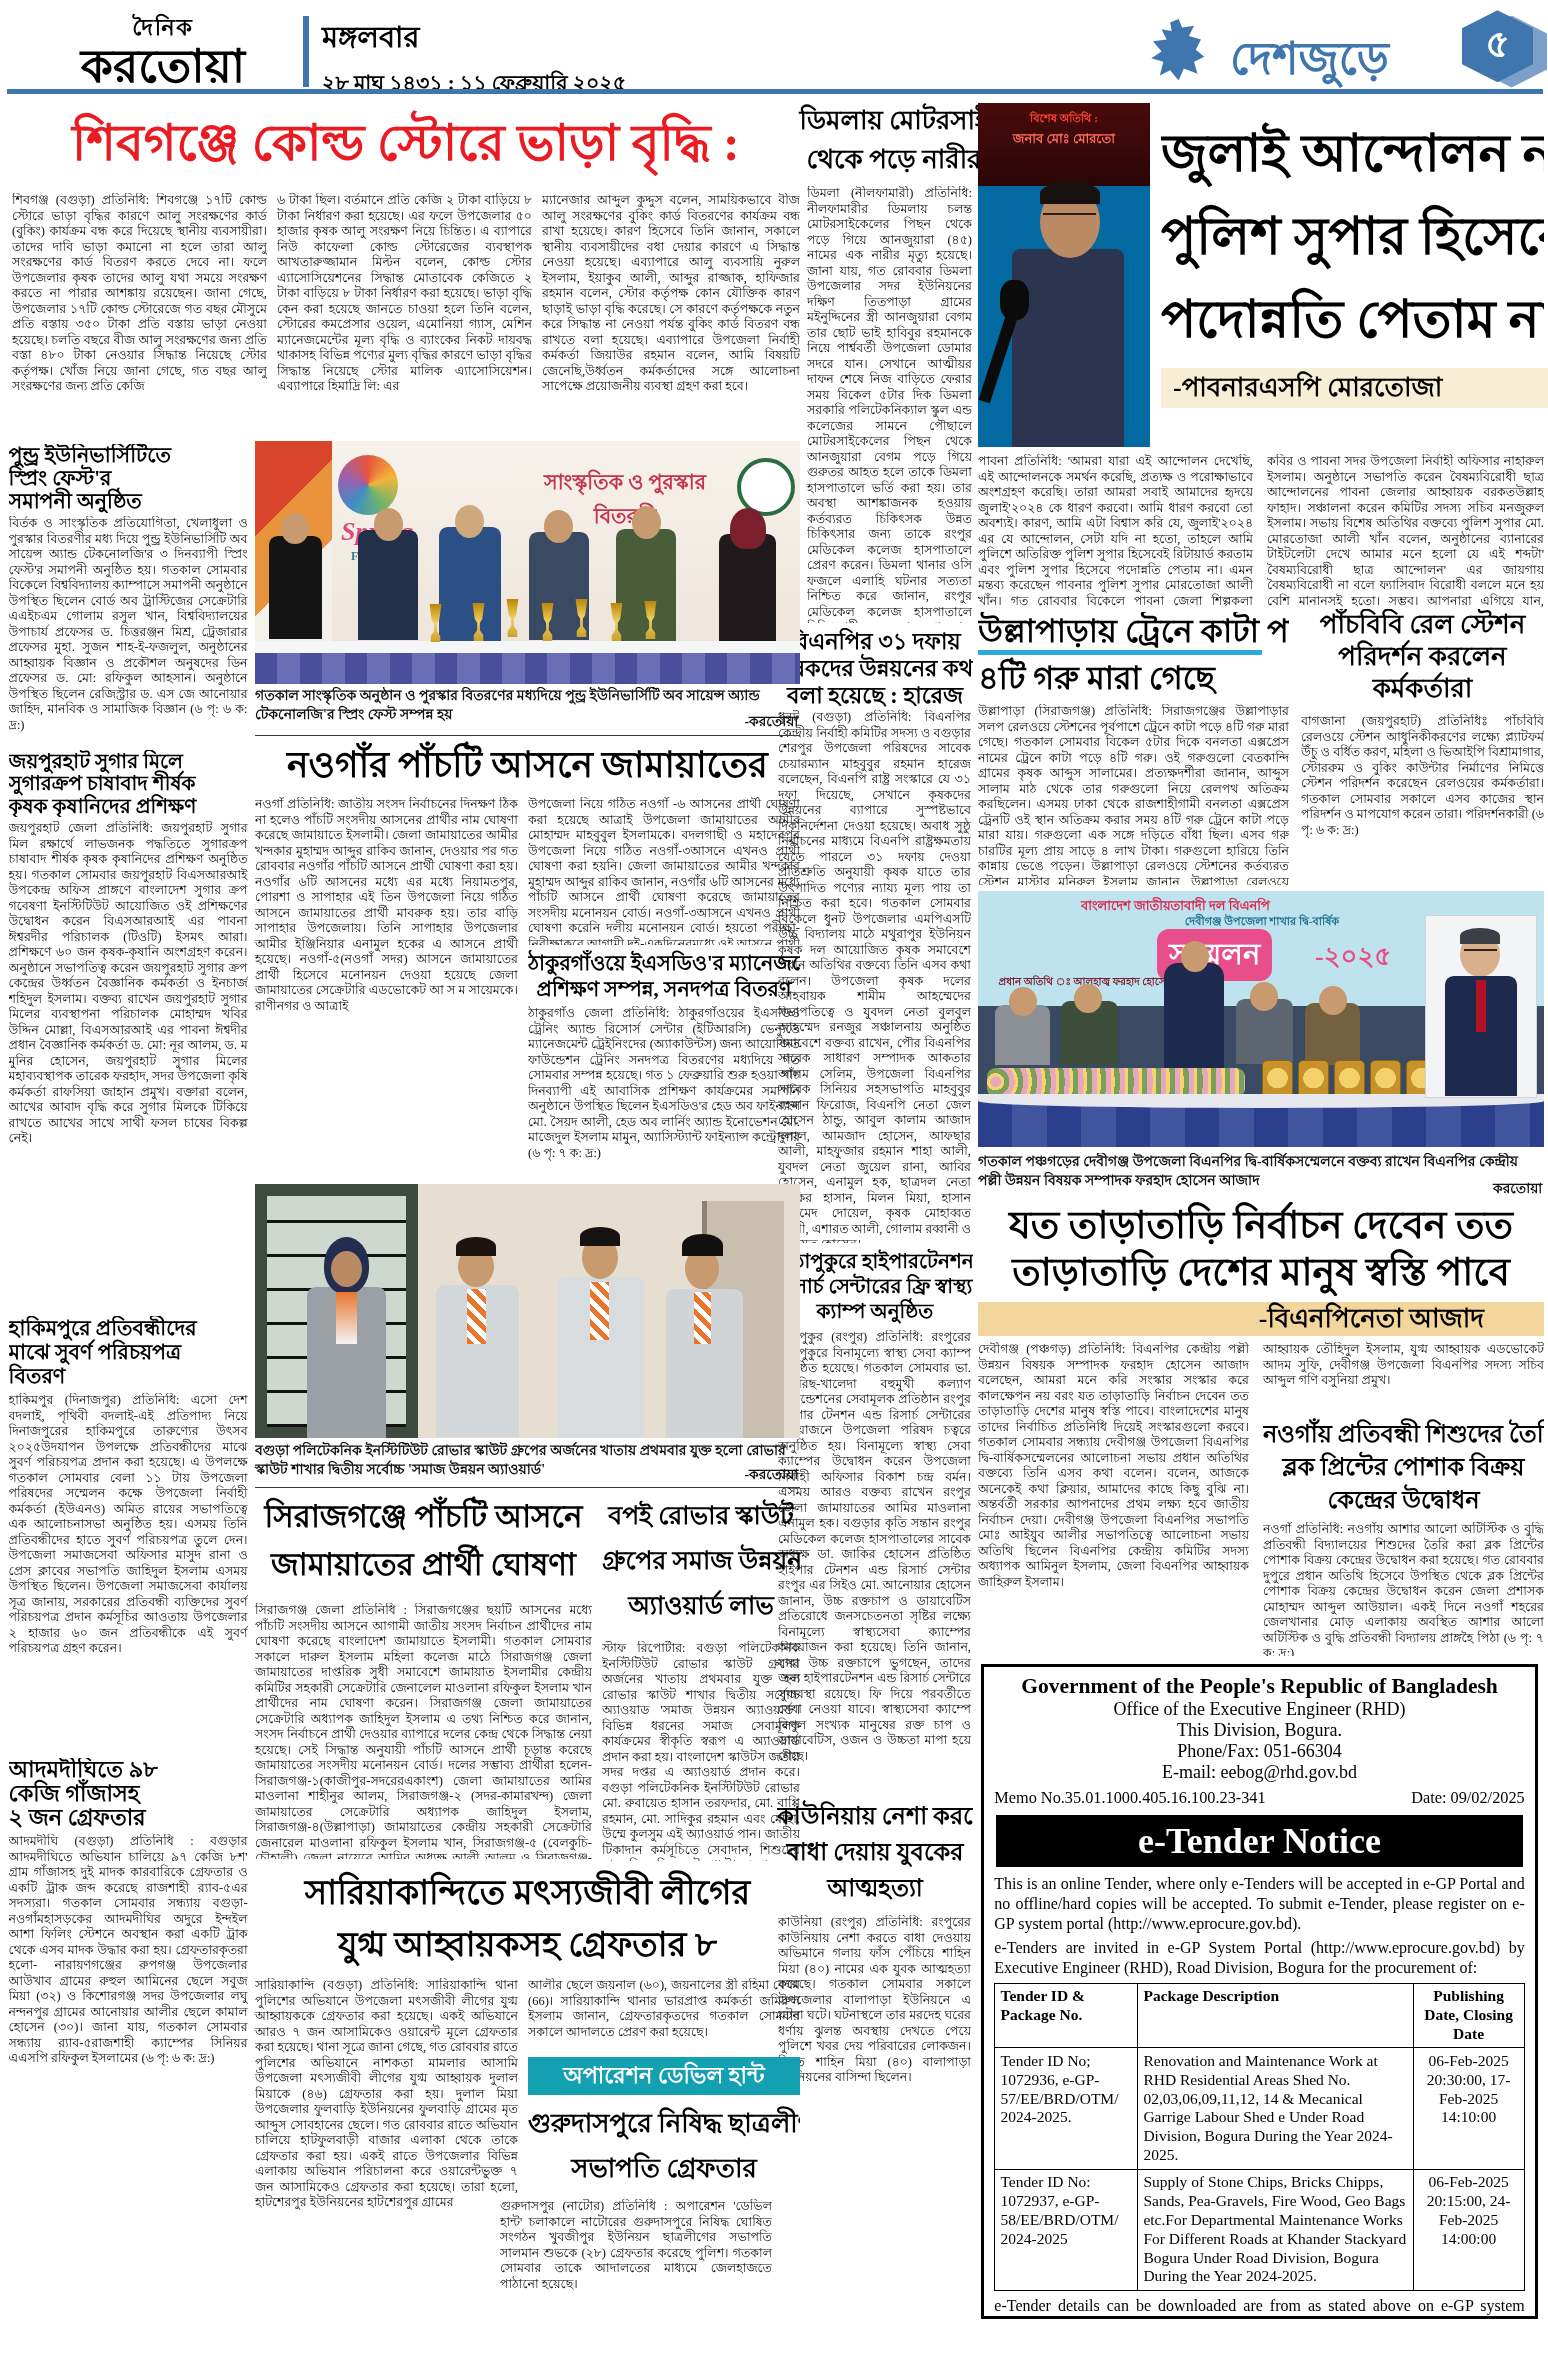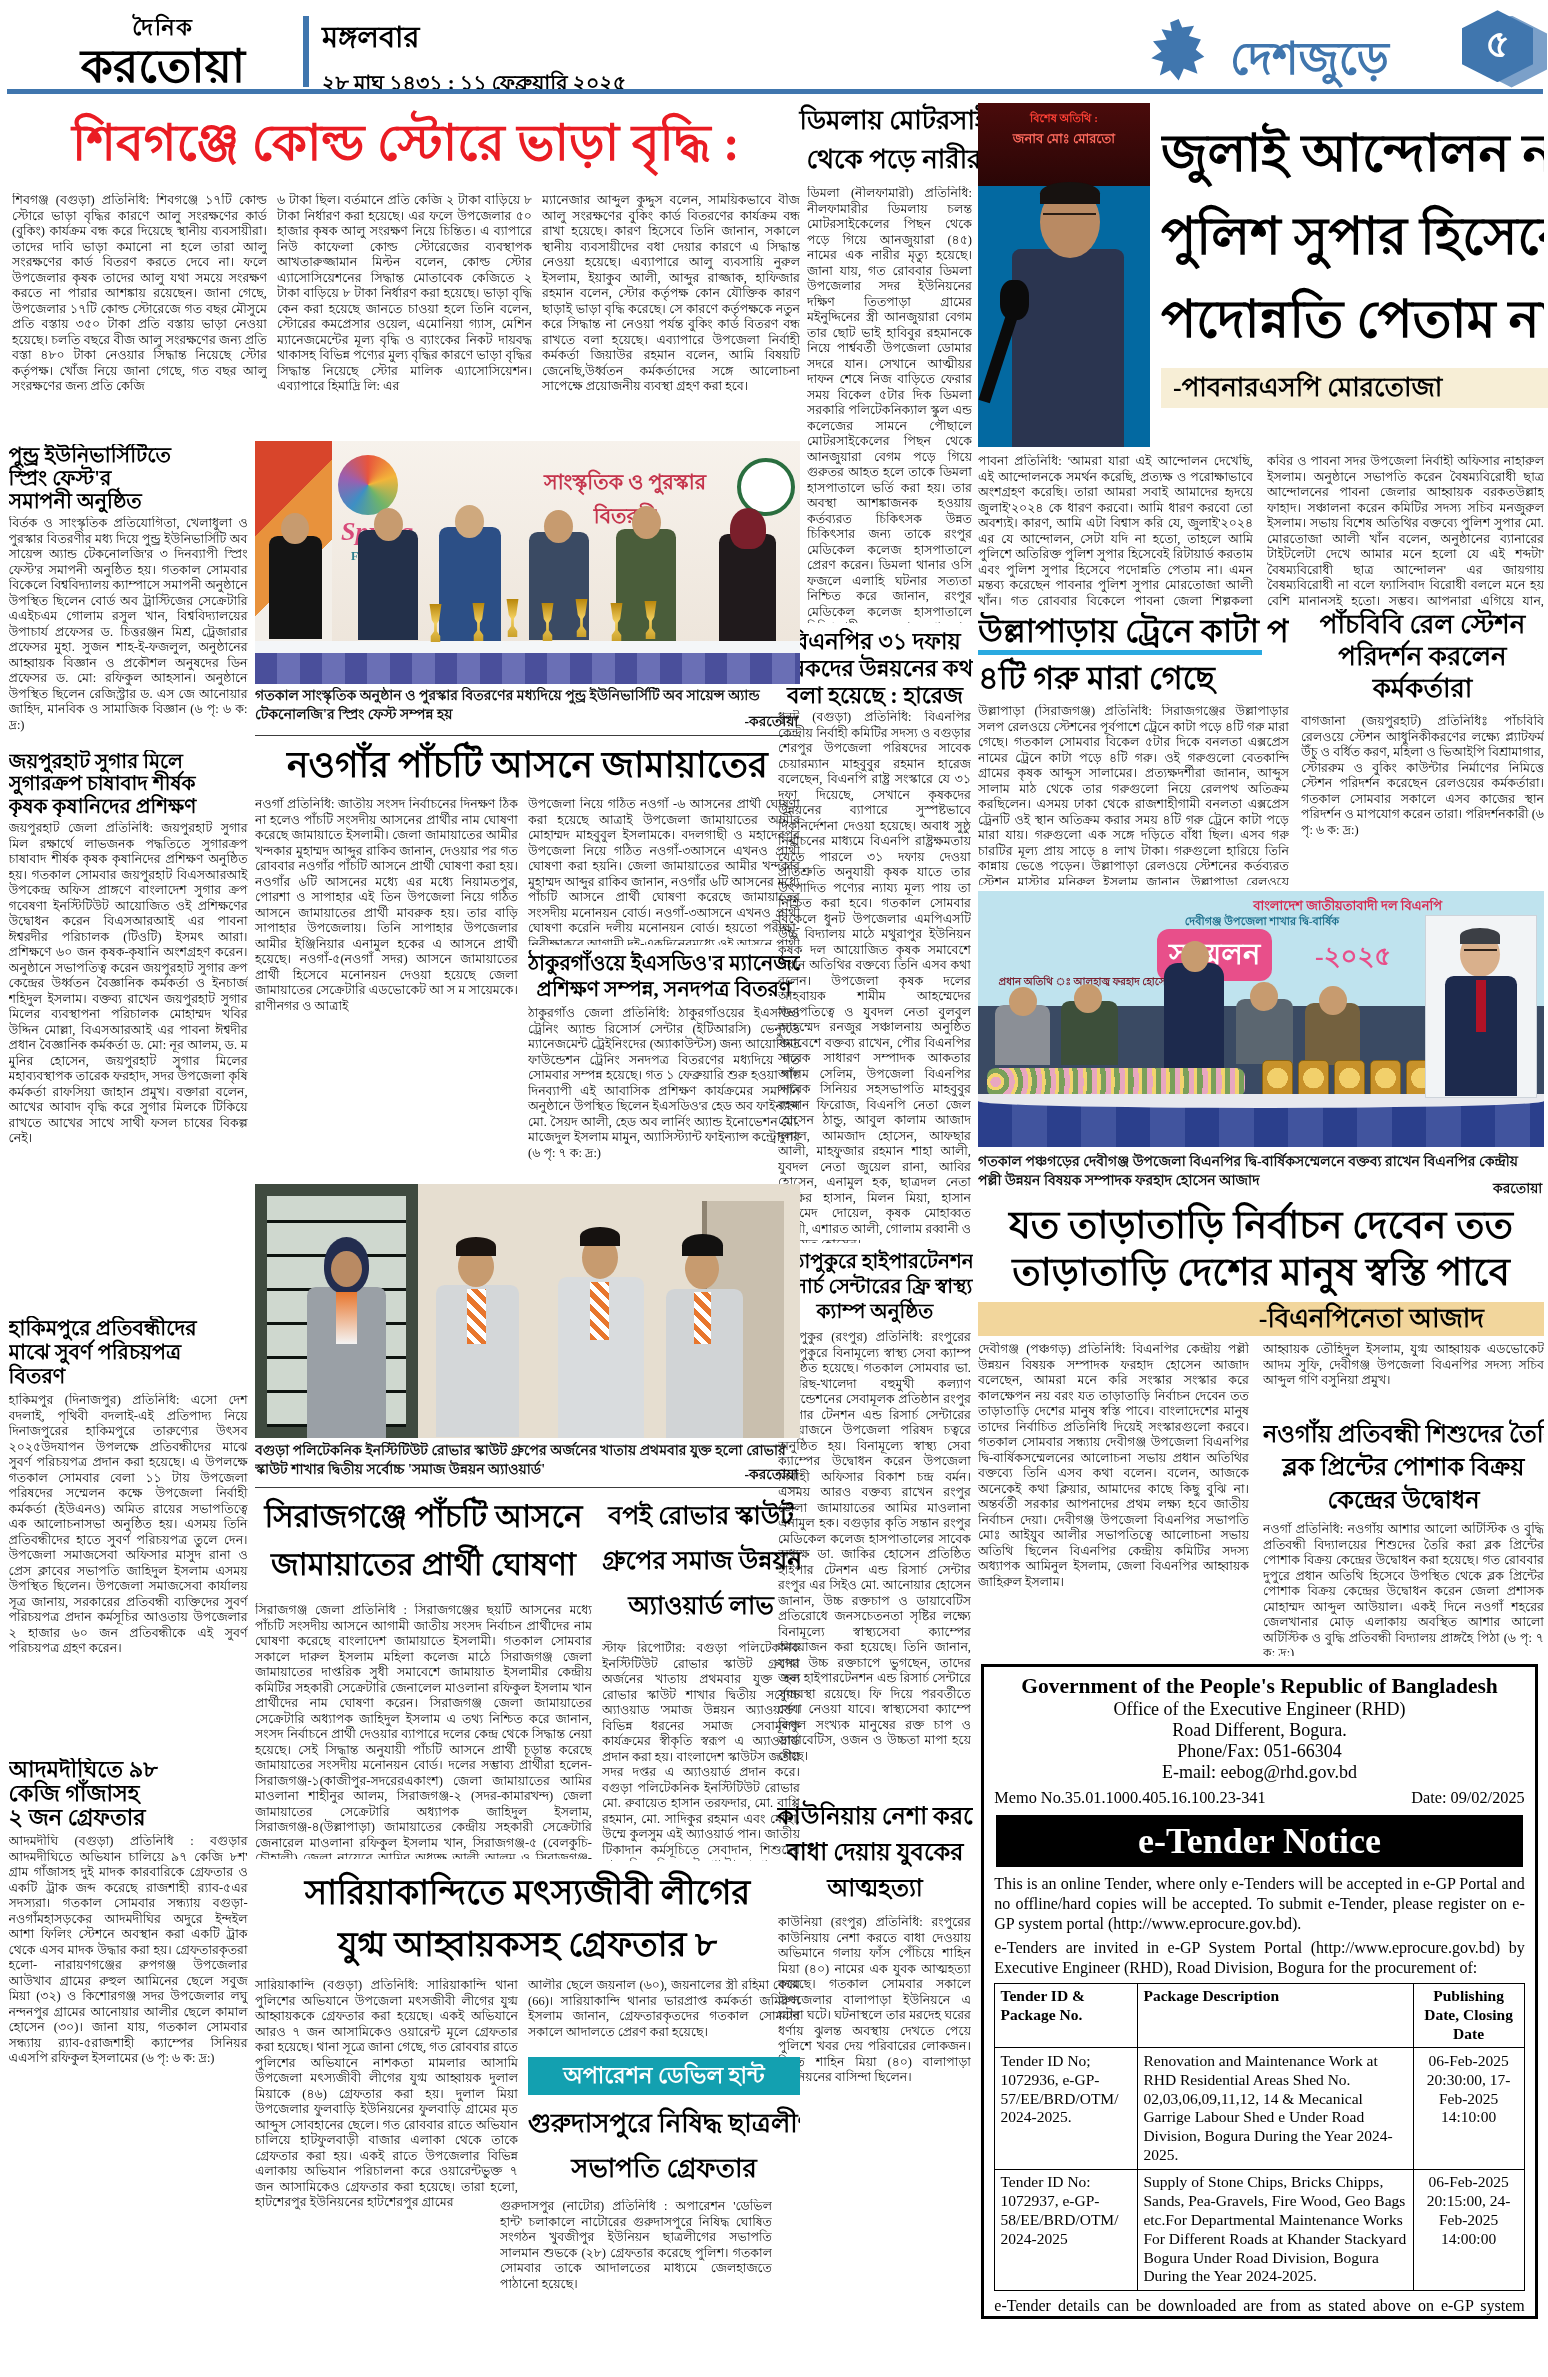--- a/index.html
+++ b/index.html
@@ -119,21 +119,21 @@
   <div class="abs body-txt" style="left:978px;top:704px;width:311px;height:181px;">উল্লাপাড়া (সিরাজগঞ্জ) প্রতিনিধি: সিরাজগঞ্জের উল্লাপাড়ার সলপ রেলওয়ে স্টেশনের পূর্বপাশে ট্রেনে কাটা পড়ে ৪টি গরু মারা গেছে। গতকাল সোমবার বিকেল ৫টার দিকে বনলতা এক্সপ্রেস নামের ট্রেনে কাটা পড়ে ৪টি গরু। ওই গরুগুলো বেতকান্দি গ্রামের কৃষক আব্দুস সালামের। প্রত্যক্ষদর্শীরা জানান, আব্দুস সালাম মাঠ থেকে তার গরুগুলো নিয়ে রেলপথ অতিক্রম করছিলেন। এসময় ঢাকা থেকে রাজশাহীগামী বনলতা এক্সপ্রেস ট্রেনটি ওই স্থান অতিক্রম করার সময় ৪টি গরু ট্রেনে কাটা পড়ে মারা যায়। গরুগুলো এক সঙ্গে দড়িতে বাঁধা ছিল। এসব গরু চারটির মূল্য প্রায় সাড়ে ৪ লাখ টাকা। গরুগুলো হারিয়ে তিনি কান্নায় ভেঙে পড়েন। উল্লাপাড়া রেলওয়ে স্টেশনের কর্তব্যরত স্টেশন মাস্টার মনিরুল ইসলাম জানান, উল্লাপাড়া রেলওয়ে স্টেশনের দুরত্ব প্রায় ৫ কিলোমিটার। বেলা ৫টার দিকে গরুর মৃত্যুর বিষয়টি তিনি শুনেছেন।</div>
 
   <div class="abs hl ctr" style="left:1301px;top:609px;width:243px;font-size:26px;line-height:32px;">
     <div>পাঁচবিবি রেল স্টেশন</div>
       <div>পরিদর্শন করলেন</div>
       <div>কর্মকর্তারা</div>
   </div>
   <div class="abs body-txt" style="left:1301px;top:714px;width:243px;height:170px;">বাগজানা (জয়পুরহাট) প্রতিনিধিঃ পাঁচবিবি রেলওয়ে স্টেশন আধুনিকীকরণের লক্ষ্যে প্ল্যাটফর্ম উঁচু ও বর্ধিত করণ, মহিলা ও ভিআইপি বিশ্রামাগার, স্টোররুম ও বুকিং কাউন্টার নির্মাণের নিমিত্তে স্টেশন পরিদর্শন করেছেন রেলওয়ের কর্মকর্তারা। গতকাল সোমবার সকালে এসব কাজের স্থান পরিদর্শন ও মাপযোগ করেন তারা। পরিদর্শনকারী (৬ পৃ: ৬ ক: দ্র:)</div>
 
   <div class="abs photo" style="left:978px;top:891px;width:566px;height:256px;background:linear-gradient(#bfe3ee 0 45%,#3a4a63 45% 100%);">
-    <div class="abs" style="left:103px;top:5.2px;width:361px;text-align:right;color:#d8274f;font-size:13px;font-weight:700;">বাংলাদেশ জাতীয়তাবাদী দল বিএনপি</div>
+    <div class="abs" style="left:103px;top:5.2px;width:361px;text-align:left;color:#d8274f;font-size:13px;font-weight:700;">বাংলাদেশ জাতীয়তাবাদী দল বিএনপি</div>
     <div class="abs" style="left:129px;top:22.4px;width:310px;text-align:center;color:#1d6f8c;font-size:11.2px;font-weight:700;">দেবীগঞ্জ উপজেলা শাখার দ্বি-বার্ষিক</div>
     <div class="abs" style="left:179px;top:38px;padding:1.7px 12px;background:#e84f8a;border-radius:12px;color:#fff;font-size:29px;font-weight:900;">সম্মেলন</div>
     <div class="abs" style="left:337px;top:45px;color:#e84f8a;font-size:26px;font-weight:900;">-২০২৫</div>
     <div class="abs" style="left:20.6px;top:83px;width:275px;color:#7a2030;font-size:10.3px;font-weight:700;">প্রধান অতিথি ঃ আলহাজ্ব ফরহাদ হোসেন আজাদ</div>
 
     <div class="person" style="left:17px;top:114px;width:55px;height:60px;background:#8b8f96;"></div>
     <div class="person" style="left:83px;top:110px;width:57px;height:64px;background:#3d4f3a;"></div>
     <div class="person" style="left:258px;top:108px;width:57px;height:65px;background:#5b6670;"></div>
     <div class="person" style="left:327px;top:112px;width:55px;height:62px;background:#74613f;"></div>
     <div class="head" style="left:31px;top:96px;width:27.5px;height:29px;"></div>
@@ -302,21 +302,21 @@
   <div class="abs" style="left:528px;top:2057px;width:272px;height:38px;background:#13a0b0;color:#fff;font-size:22.4px;font-weight:700;text-align:center;line-height:38px;">অপারেশন ডেভিল হান্ট</div>
   <div class="abs hl ctr" style="left:528px;top:2101px;width:272px;font-size:26px;line-height:45px;">
     <div>গুরুদাসপুরে নিষিদ্ধ ছাত্রলীগ</div>
       <div>সভাপতি গ্রেফতার</div>
   </div>
   <div class="abs body-txt" style="left:500px;top:2199px;width:272px;height:175px;font-family:Liberation Serif, serif;">গুরুদাসপুর (নাটোর) প্রতিনিধি : অপারেশন 'ডেভিল হান্ট' চলাকালে নাটোরের গুরুদাসপুরে নিষিদ্ধ ঘোষিত সংগঠন খুবজীপুর ইউনিয়ন ছাত্রলীগের সভাপতি সালমান শুভকে (২৮) গ্রেফতার করেছে পুলিশ। গতকাল সোমবার তাকে আদালতের মাধ্যমে জেলহাজতে পাঠানো হয়েছে।</div>
 
   <div class="abs tender-serif" style="left:981px;top:1664px;width:557px;height:655px;border:3.4px solid #000;background:#fff;padding:6.9px 10.3px;box-sizing:border-box;overflow:hidden;">
     <div style="text-align:center;font-size:21.5px;font-weight:700;">Government of the People's Republic of Bangladesh</div>
     <div style="text-align:center;font-size:18px;">Office of the Executive Engineer (RHD)</div>
-    <div style="text-align:center;font-size:18px;">Road Different, Bogura.</div>
+    <div style="text-align:center;font-size:18px;">This Division, Bogura.</div>
     <div style="text-align:center;font-size:18px;">Phone/Fax: 051-66304</div>
     <div style="text-align:center;font-size:18px;">E-mail: eebog@rhd.gov.bd</div>
     <div style="display:flex;justify-content:space-between;font-size:16.3px;margin-top:5.2px;">
       <span>Memo No.35.01.1000.405.16.100.23-341</span>
       <span>Date: 09/02/2025</span>
     </div>
     <div style="background:#000;color:#fff;text-align:center;font-size:36px;font-weight:700;padding:5.2px 0;margin:6.9px 1.7px;">e-Tender Notice</div>
     <div style="font-size:16px;line-height:1.25;text-align:justify;">This is an online Tender, where only e-Tenders will be accepted in e-GP Portal and no offline/hard copies will be accepted. To submit e-Tender, please register on e-GP system portal (http://www.eprocure.gov.bd).</div>
     <div style="font-size:16px;line-height:1.25;text-align:justify;margin-top:3.4px;">e-Tenders are invited in e-GP System Portal (http://www.eprocure.gov.bd) by Executive Engineer (RHD), Road Division, Bogura for the procurement of:</div>
     <table class="tnd" style="margin-top:5.2px;">

